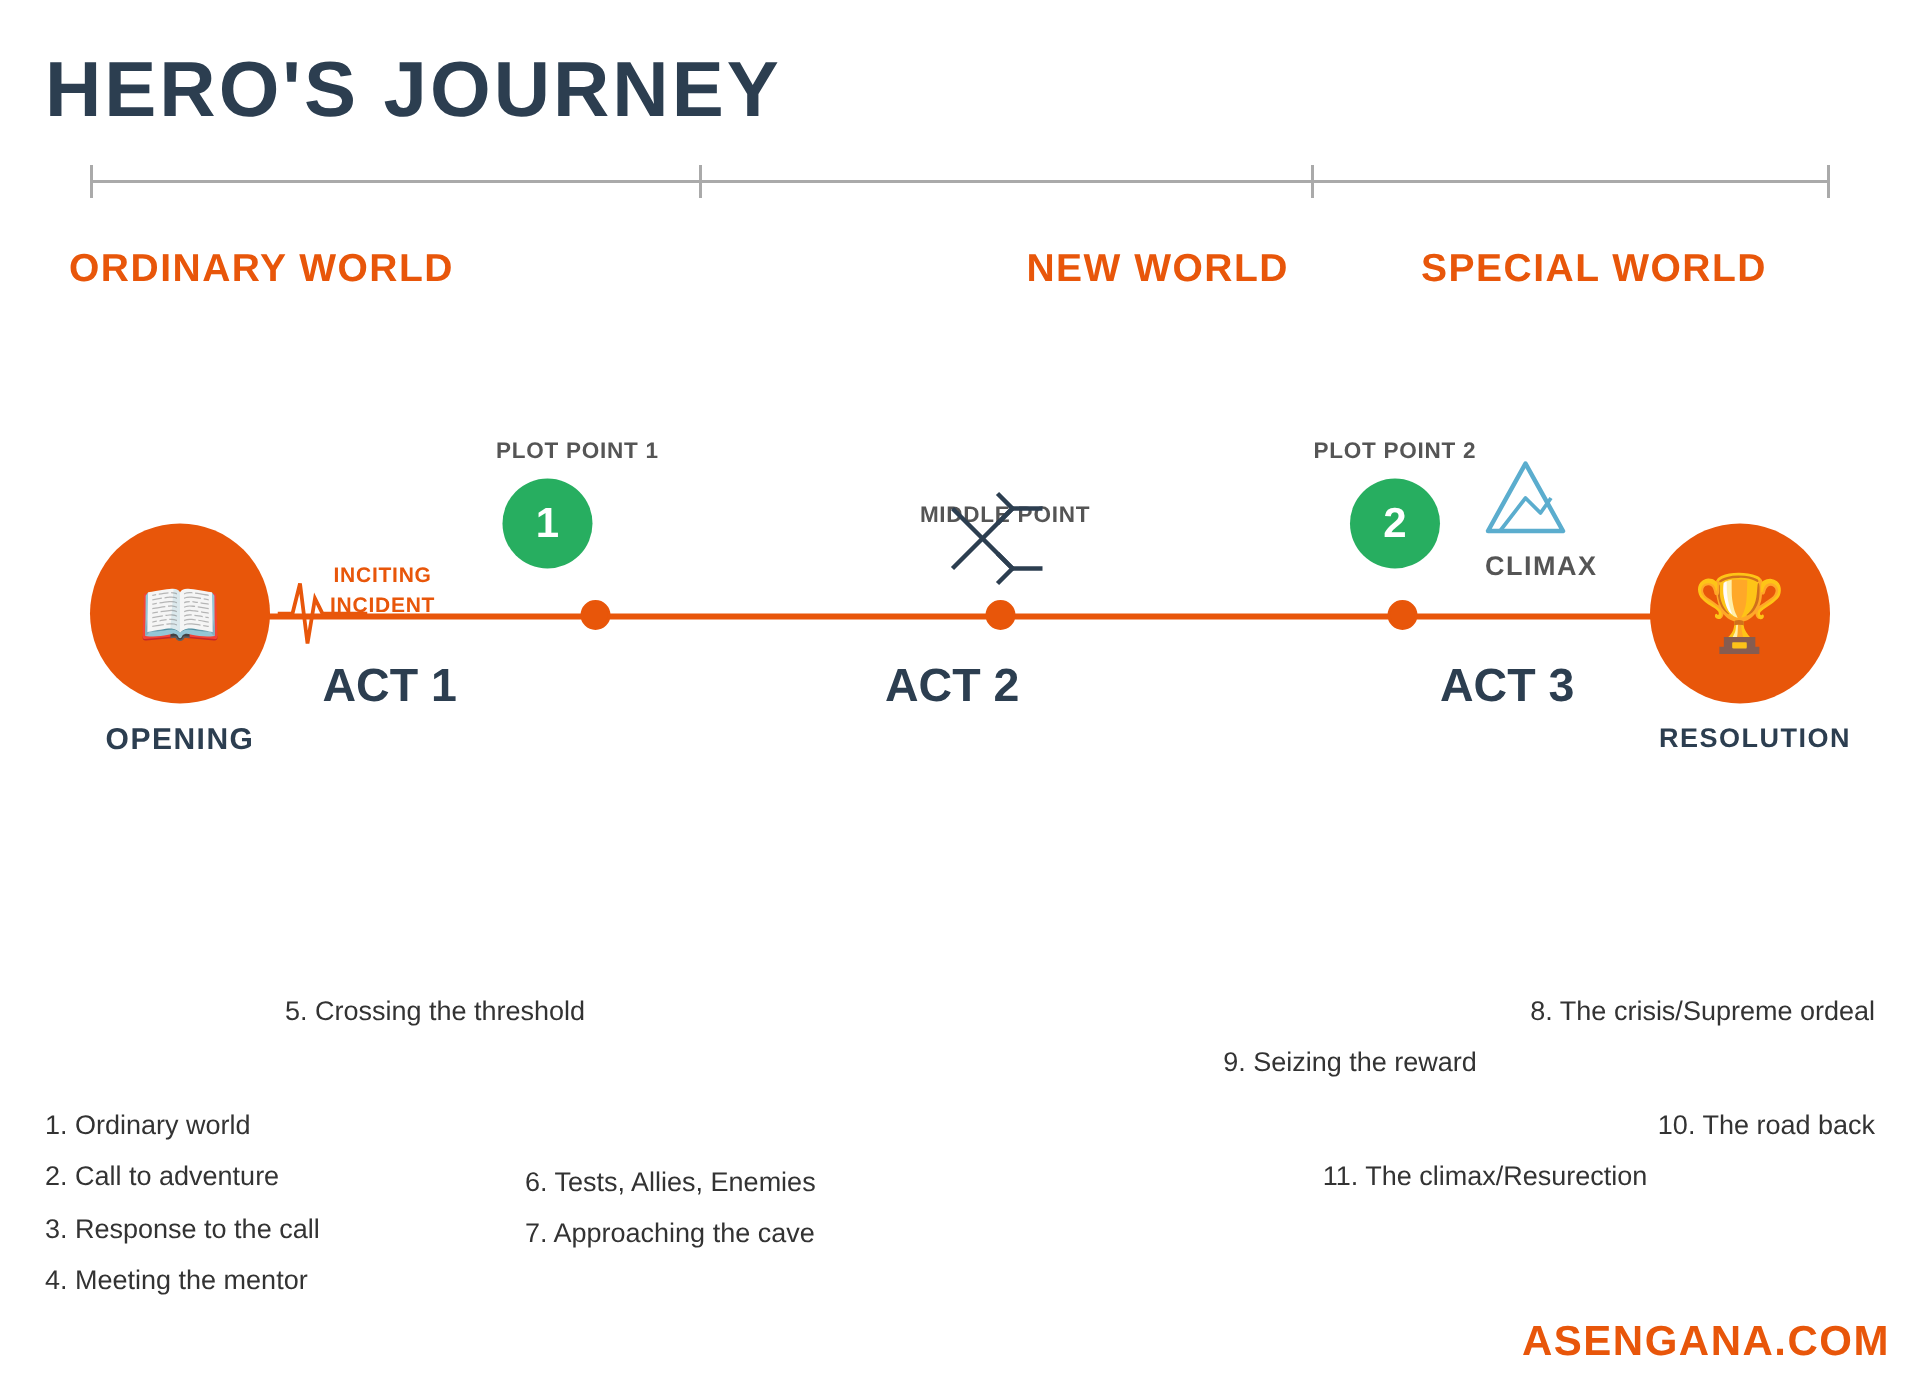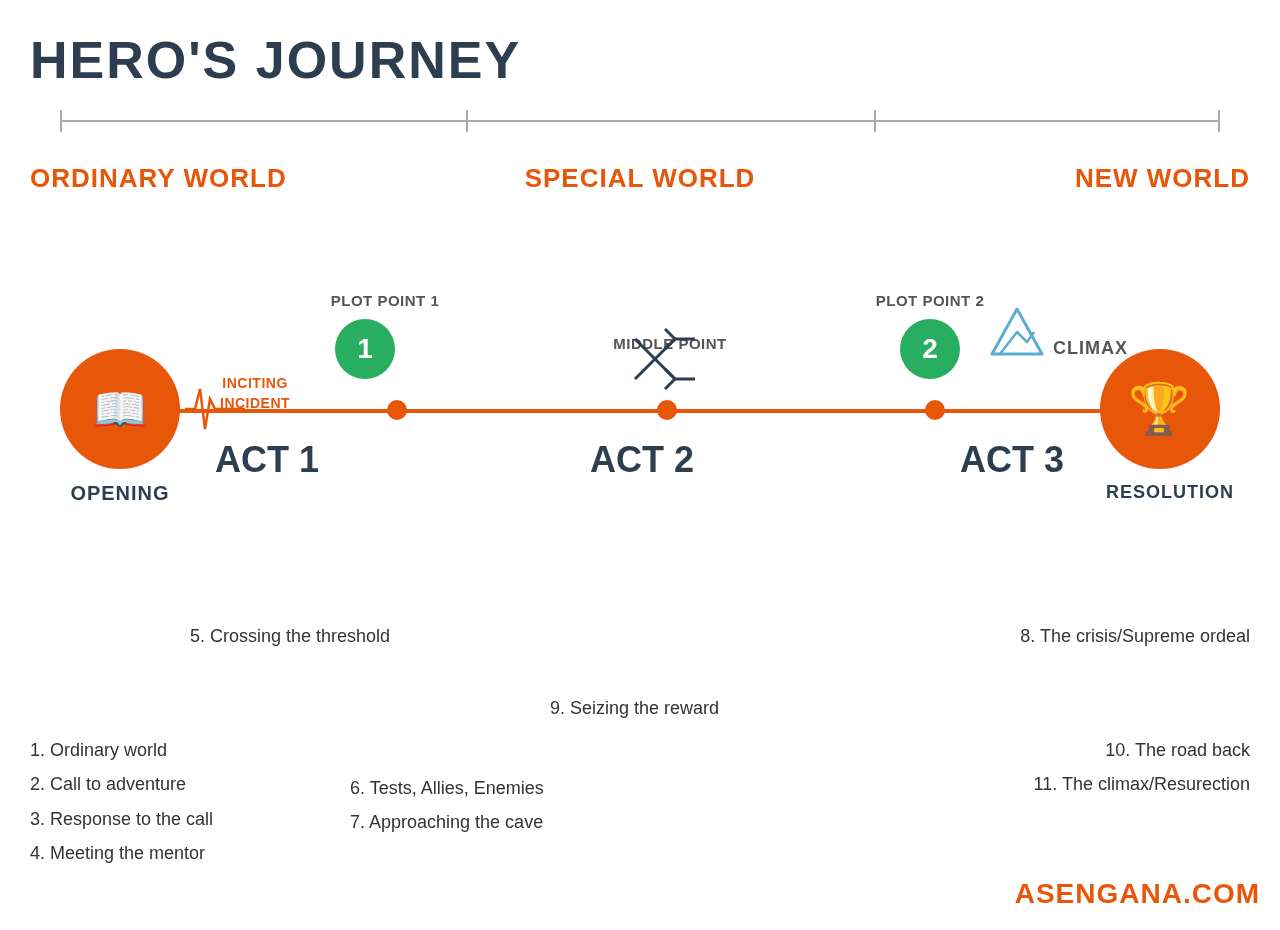--- a/index.html
+++ b/index.html
@@ -112,21 +112,21 @@
       width: 20px;
       height: 20px;
       border-radius: 50%;
       background: #e8560a;
       border: 2px solid #e8560a;
     }
 
     
     .act-label {
       position: absolute;
-      font-size: 36px;
+      font-size: 31px;
       font-weight: 900;
       color: #2c3e50;
       font-family: 'Arial Black', sans-serif;
       text-transform: uppercase;
     }
 
     
     .plot-label {
       position: absolute;
       font-size: 15px;
@@ -216,29 +216,29 @@
   <div class="title">HERO'S JOURNEY</div>
 
   <div class="timeline-section" style="height: 25px; margin-top: 0;">
     <div class="ruler-line"></div>
     <div class="ruler-tick" style="left: 30px;"></div>
     <div class="ruler-tick" style="left: calc(30px + (1280px - 60px) * 0.333);"></div>
     <div class="ruler-tick" style="left: calc(30px + (1280px - 60px) * 0.667);"></div>
     <div class="ruler-tick" style="right: 30px;"></div>
   </div>
 
-  <div style="display: flex; width: 100%; margin-top: 18px;">
+  <div style="display: flex; width: 100%; margin-top: 18px; margin-left: 16px;">
     <div style="flex: 1; text-align: left;">
       <span class="world-label">ORDINARY WORLD</span>
     </div>
+    <div style="flex: 1; text-align: right;">
+      <span class="world-label">NEW WORLD</span>
+    </div>
     <div style="flex: 1; text-align: center;">
       <span class="world-label">SPECIAL WORLD</span>
-    </div>
-    <div style="flex: 1; text-align: right;">
-      <span class="world-label">NEW WORLD</span>
     </div>
   </div>
 
   <div class="journey-area">
 
     <div class="orange-line"></div>
 
     <div class="node-circle large" style="left: 30px; top: 125px;">
       <span class="book-icon">📖</span>
     </div>
@@ -282,21 +282,21 @@
     <div class="act-label" style="left: 560px; top: 215px;">ACT 2</div>
 
     <div class="plot-label" style="left: 820px; top: 68px; width: 160px;">PLOT POINT 2</div>
 
     <div class="node-circle medium" style="left: 870px; top: 95px;">
       <span style="font-size: 28px; font-weight: 900;">2</span>
     </div>
 
     <div class="node-dot" style="left: 895px; top: 176px;"></div>
 
-    <div style="position: absolute; left: 960px; top: 80px; display: flex; flex-direction: row; align-items: flex-end; gap: 8px;">
+    <div style="position: absolute; left: 960px; top: 80px; display: flex; flex-direction: column; align-items: flex-start; gap: 8px;">
 
       <svg width="55" height="55" viewBox="0 0 55 55">
         <polygon points="27,5 52,50 2,50" fill="none" stroke="#5badce" stroke-width="3" stroke-linejoin="round"></polygon>
         <polyline points="10,50 27,28 37,38 44,28" fill="none" stroke="#5badce" stroke-width="2.5" stroke-linejoin="round"></polyline>
       </svg>
       <span class="climax-label">CLIMAX</span>
     </div>
 
     <div class="act-label" style="left: 930px; top: 215px;">ACT 3</div>
 
@@ -309,40 +309,40 @@
   </div>
 
   <div style="position: absolute; bottom: 60px; left: 30px; right: 30px;">
 
     <div style="display: flex; margin-bottom: 8px;">
       <div style="width: 520px; text-align: center;">
         <span class="steps-text">5. Crossing the threshold</span>
       </div>
       <div style="flex: 1;">
         <div class="steps-text" style="text-align: right;">8. The crisis/Supreme ordeal</div>
-        <div class="steps-text" style="text-align: left; margin-top: 38px;">9. Seizing the reward</div>
+        <div class="steps-text" style="text-align: center;">9. Seizing the reward</div>
       </div>
     </div>
 
     <div style="display: flex; align-items: flex-start;">
 
       <div style="width: 320px;">
         <div class="steps-text">1. Ordinary world</div>
         <div class="steps-text">2. Call to adventure</div>
         <div class="steps-text">3. Response to the call</div>
         <div class="steps-text">4. Meeting the mentor</div>
       </div>
 
       <div style="width: 380px;">
         <div class="steps-text" style="margin-top: 38px;">6. Tests, Allies, Enemies</div>
         <div class="steps-text" style="margin-top: 0px;">7. Approaching the cave</div>
       </div>
 
       <div style="flex: 1;">
         <div class="steps-text" style="text-align: right;">10. The road back</div>
-        <div class="steps-text" style="text-align: right;">11. The climax/Resurection</div>
+        <div class="steps-text" style="text-align: center;">11. The climax/Resurection</div>
       </div>
     </div>
   </div>
 
   <div class="brand-text">ASENGANA.COM</div>
 
 </div>
 
 </body></html>

